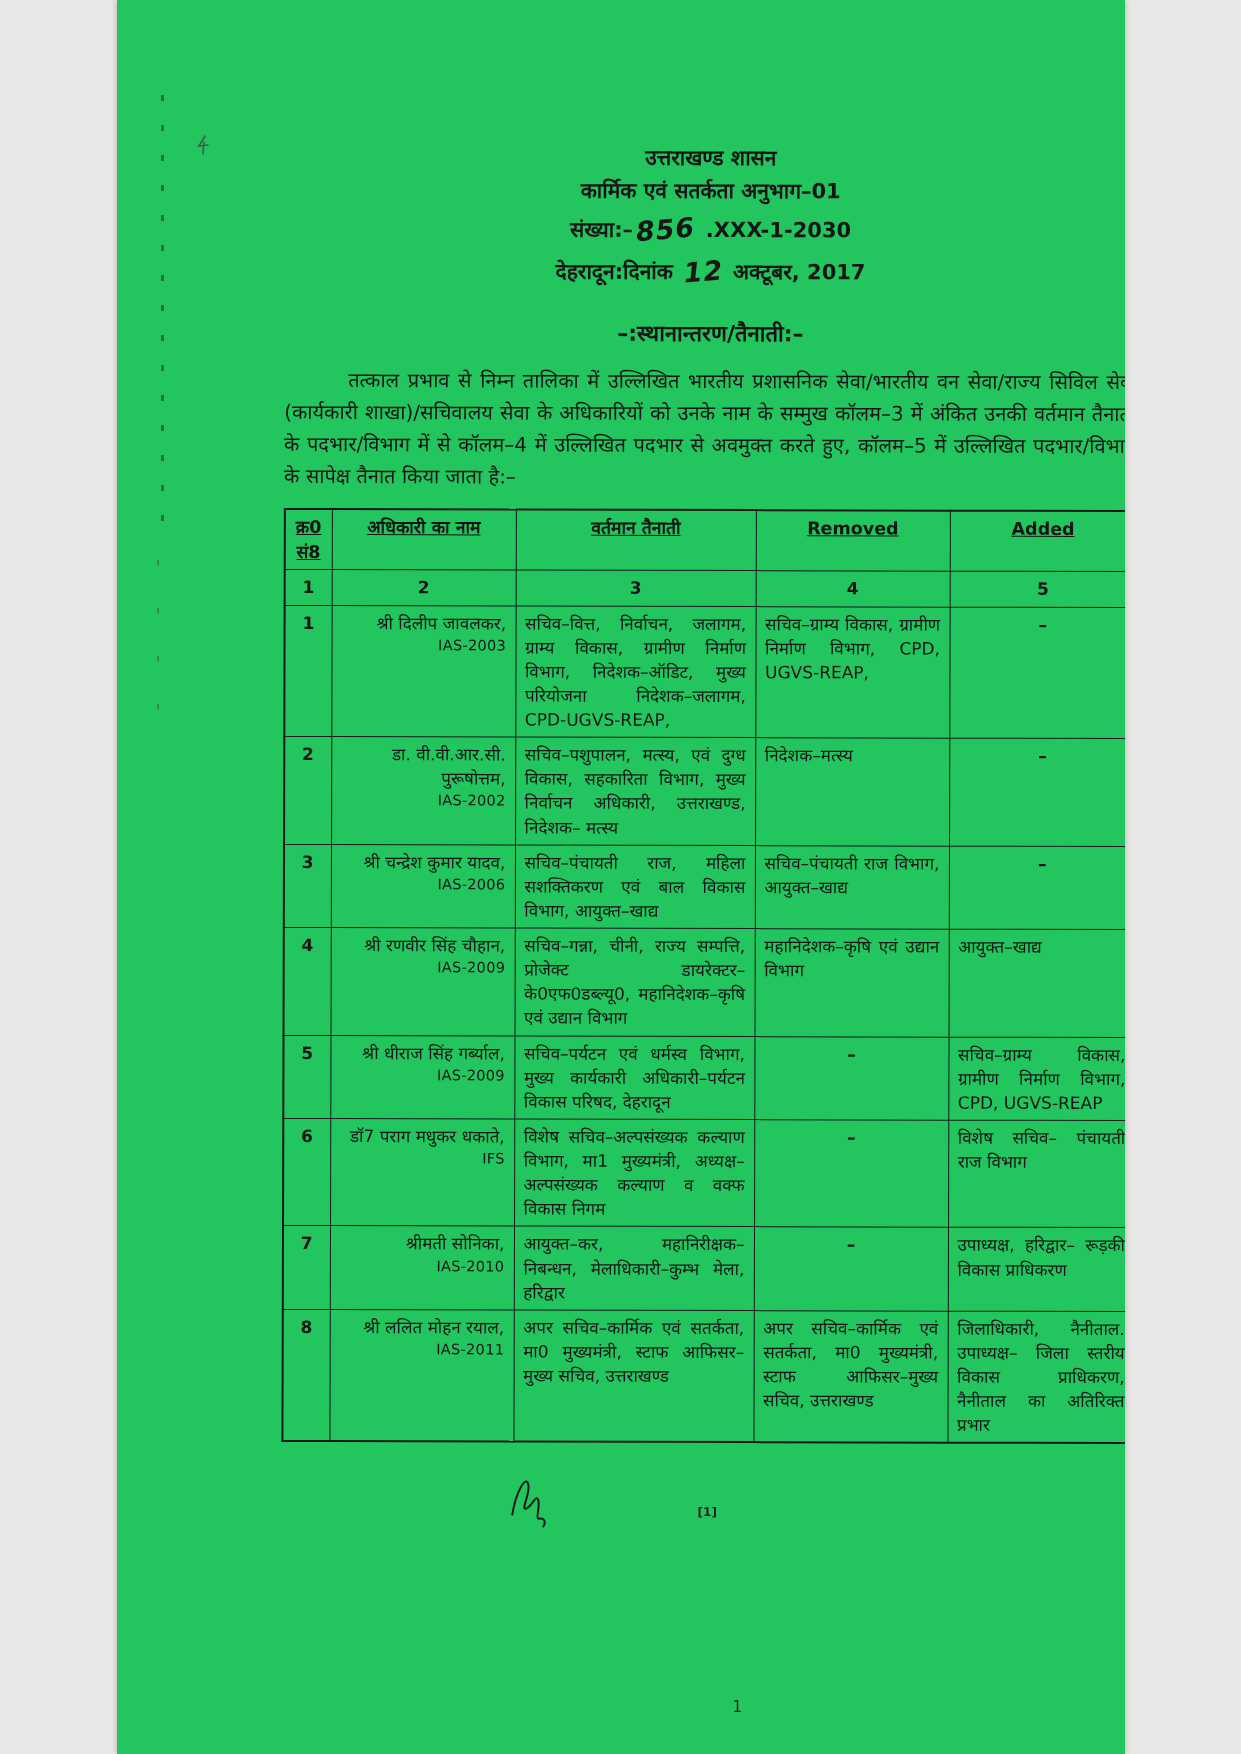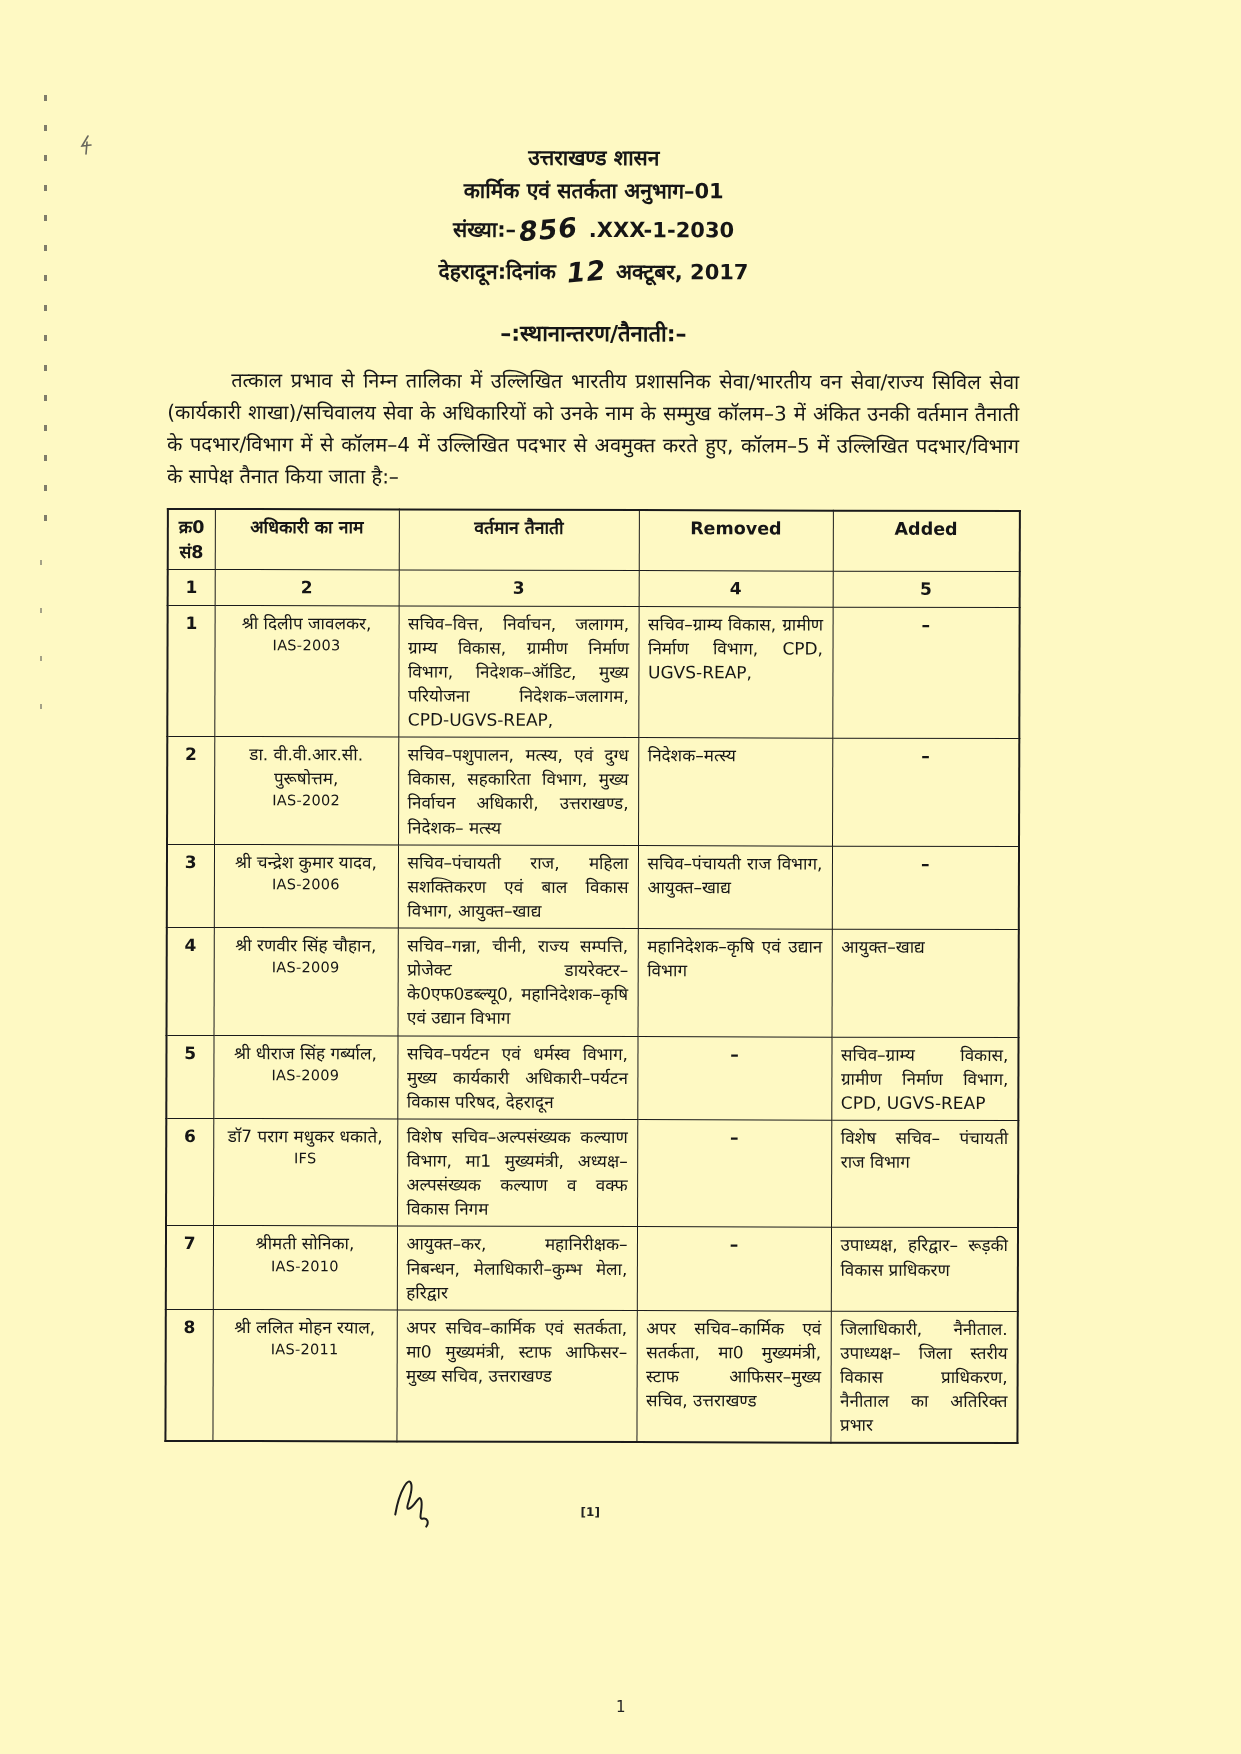--- a/index.html
+++ b/index.html
@@ -1,20 +1,20 @@
 <!DOCTYPE html>
 <html lang="hi"><head>
 <meta charset="utf-8">
 <style>
   html,body{margin:0;padding:0;background:#e8e8e6;}
   .page{
     position:relative;
-    width:1241px;height:1754px;
+    width:1008px;height:1754px;
     margin:0 auto;
-    background:#fef9c3;
+    background:#22c55e;
     color:#161616;
     font-family:"DejaVu Sans", sans-serif;
     overflow:hidden;
     box-shadow:0 0 6px rgba(0,0,0,.25);
   }
   
   .scan-marks{
     position:absolute;left:44px;top:95px;width:3px;height:445px;
     background:repeating-linear-gradient(#3a3a3a 0 6px, transparent 6px 30px);
     opacity:.65;
@@ -54,24 +54,24 @@
   table.transfer{
     border-collapse:collapse;width:852px;table-layout:fixed;
     font-size:17px;line-height:1.42;
     border:2.4px solid #1b1b1b;
   }
   table.transfer td,table.transfer th{
     border:1.7px solid #1b1b1b;
     padding:5px 9px;vertical-align:top;
     word-wrap:break-word;
   }
-  th.h{font-weight:bold;text-align:center;vertical-align:middle;font-size:17.5px;}
+  th.h{font-weight:bold;text-align:center;vertical-align:middle;font-size:17.5px;text-decoration:underline;}
   td.num{font-weight:bold;text-align:center;padding:2px;}
   td.sno{text-align:center;font-weight:bold;}
-  td.name{text-align:center;margin-left:8px;}
+  td.name{text-align:right;margin-left:8px;}
   td.name .cadre{font-weight:normal;font-size:14.5px;letter-spacing:.3px;}
   td.val{text-align:justify;}
   td.dash-cell{text-align:center;font-weight:bold;}
   .colA{width:47px}.colB{width:184px}.colC{width:240px}.colD{width:194px}.colE{width:187px}
 
   .footer-zone{position:relative;margin-top:28px;height:90px;}
   .signature{position:absolute;left:225px;top:0;}
   .page-marker{
     position:absolute;left:50%;top:34px;transform:translateX(-50%);
     font-size:12px;font-weight:bold;color:#222;

